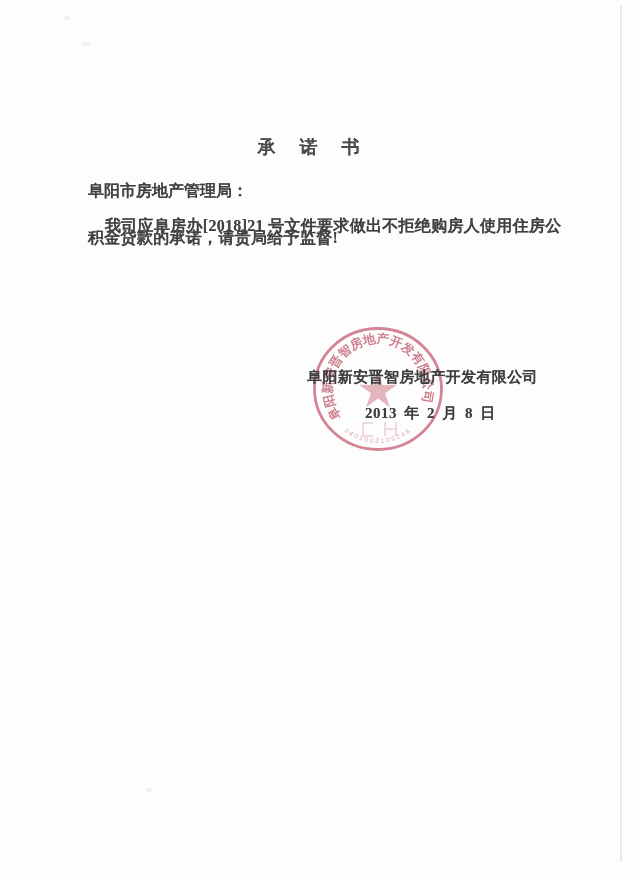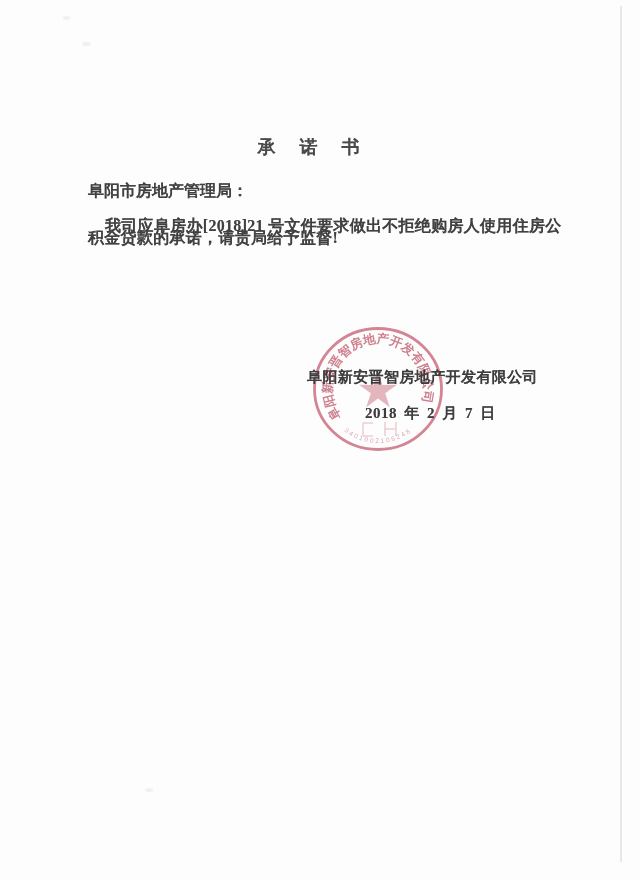--- a/index.html
+++ b/index.html
@@ -147,20 +147,20 @@
         <textPath href="#arcBottom" startOffset="50%" text-anchor="middle">3401002106248</textPath>
       </text>
 
       <path class="faint-mark" d="M52,98 h10 M52,98 v13 M52,111 h10"></path>
       <path class="faint-mark" d="M74,97 v14 M74,104 h11 M85,97 v14"></path>
     </svg>
   </div>
 
   <div class="doc-text company-line">阜阳新安晋智房地产开发有限公司</div>
 
-  <div class="doc-text date-line">2018 年 2 月 7 日</div>
+  <div class="doc-text date-line">2013 年 2 月 8 日</div>
 
   <div class="page-edge"></div>
   <div class="speck speck-1"></div>
   <div class="speck speck-2"></div>
   <div class="speck speck-3"></div>
 
 </div>
 
 </body></html>

